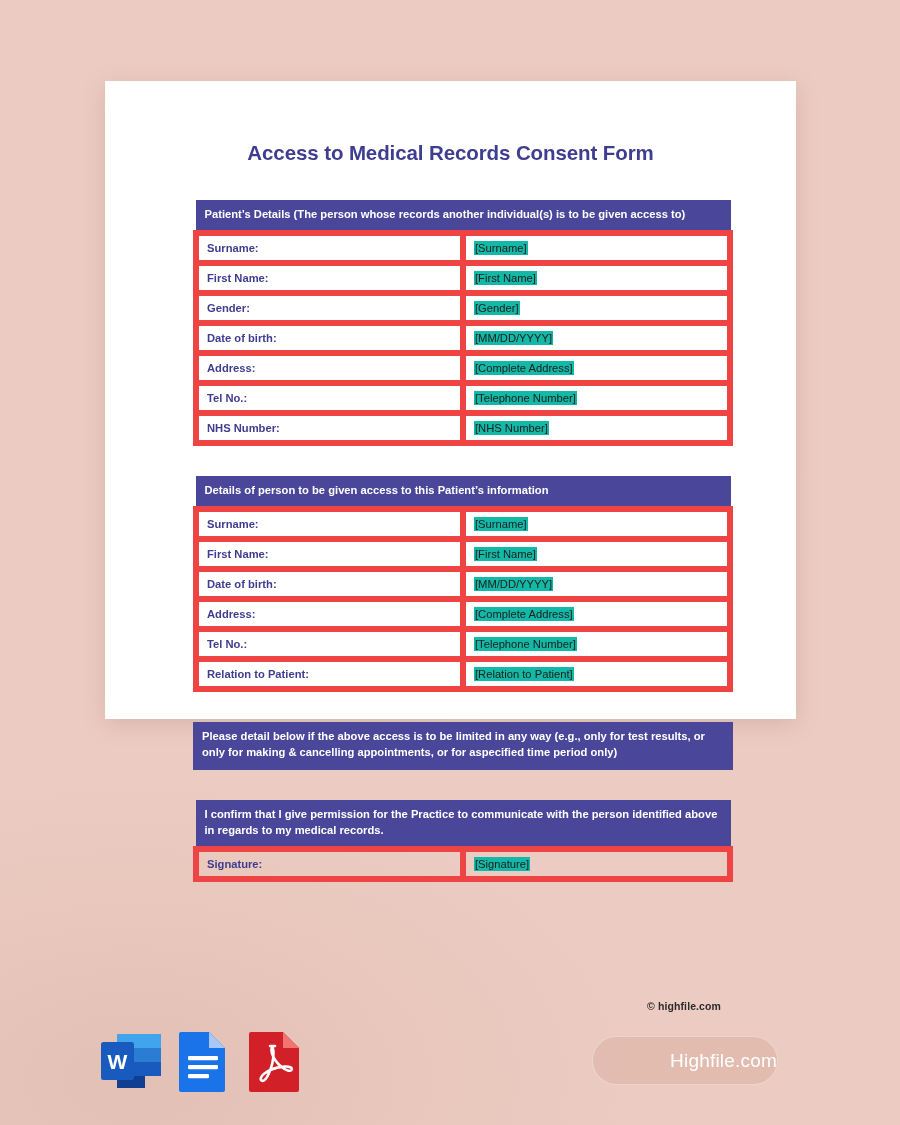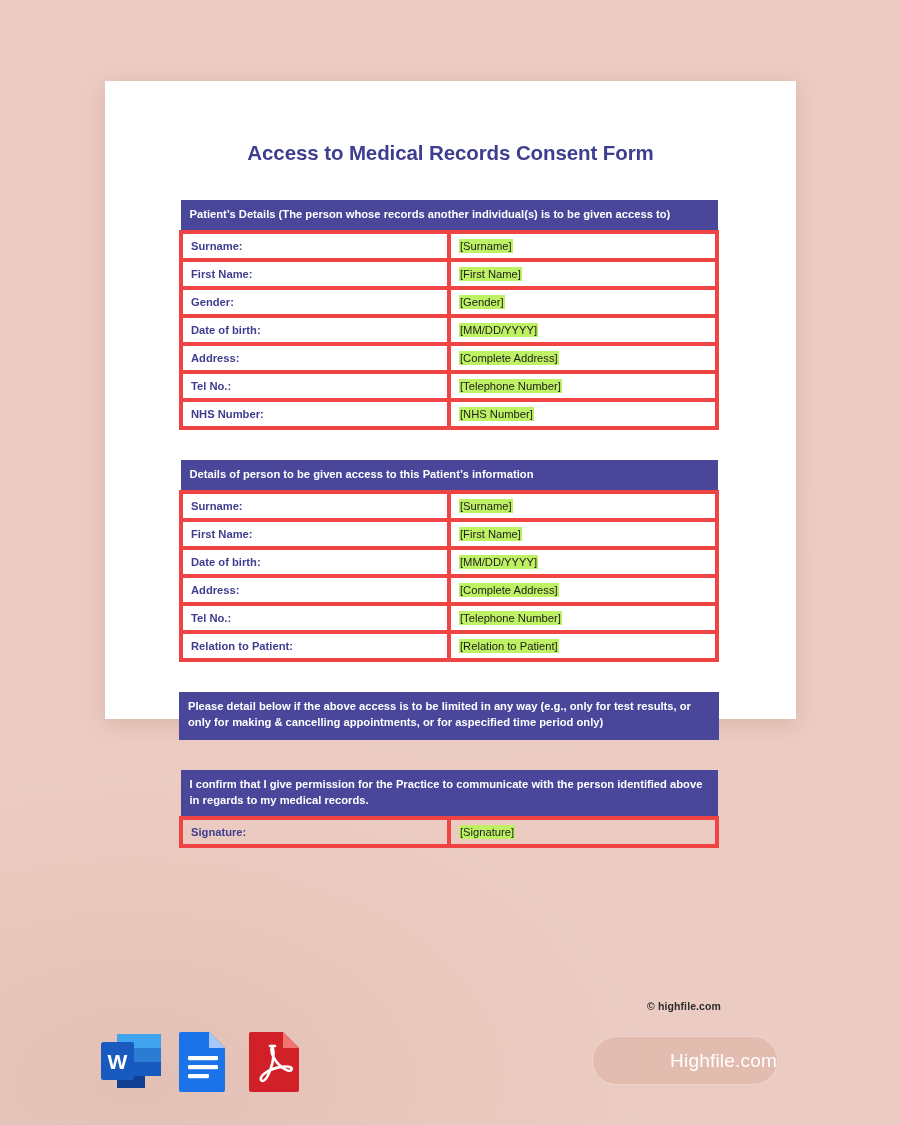--- a/index.html
+++ b/index.html
@@ -41,36 +41,36 @@
     text-align: center;
     color: #3f3d8f;
     font-size: 20.5px;
     font-weight: bold;
     letter-spacing: -0.1px;
     margin-top: 60px;
   }
 
   .sheet {
     position: absolute;
-    left: 74px;
+    left: 88px;
     top: 119px;
     width: 540px;
   }
 
   
   .block {
     width: 100%;
     border-collapse: collapse;
     table-layout: fixed;
     margin-bottom: 30px;
   }
   .block:last-child { margin-bottom: 0; }
 
   .block td, .block th {
-    border: 4px solid #ef4444;
+    border: 6px solid #ef4444;
     vertical-align: middle;
   }
 
   .sec-head {
     background: #4a479b;
     color: #ffffff;
     font-size: 11.2px;
     font-weight: bold;
     text-align: left;
     padding: 6px 8px 7px 8px;
@@ -89,21 +89,21 @@
     white-space: nowrap;
   }
 
   .val {
     font-size: 11.2px;
     color: #1c1c1c;
     padding: 6px 0 6px 8px;
   }
 
   .val .ph {
-    background: #bef264;
+    background: #14b8a6;
     padding: 1px 1px;
   }
 
   .val.free {
     padding: 7px 0 9px 8px;
   }
 
   
   .credit {
     position: absolute;

